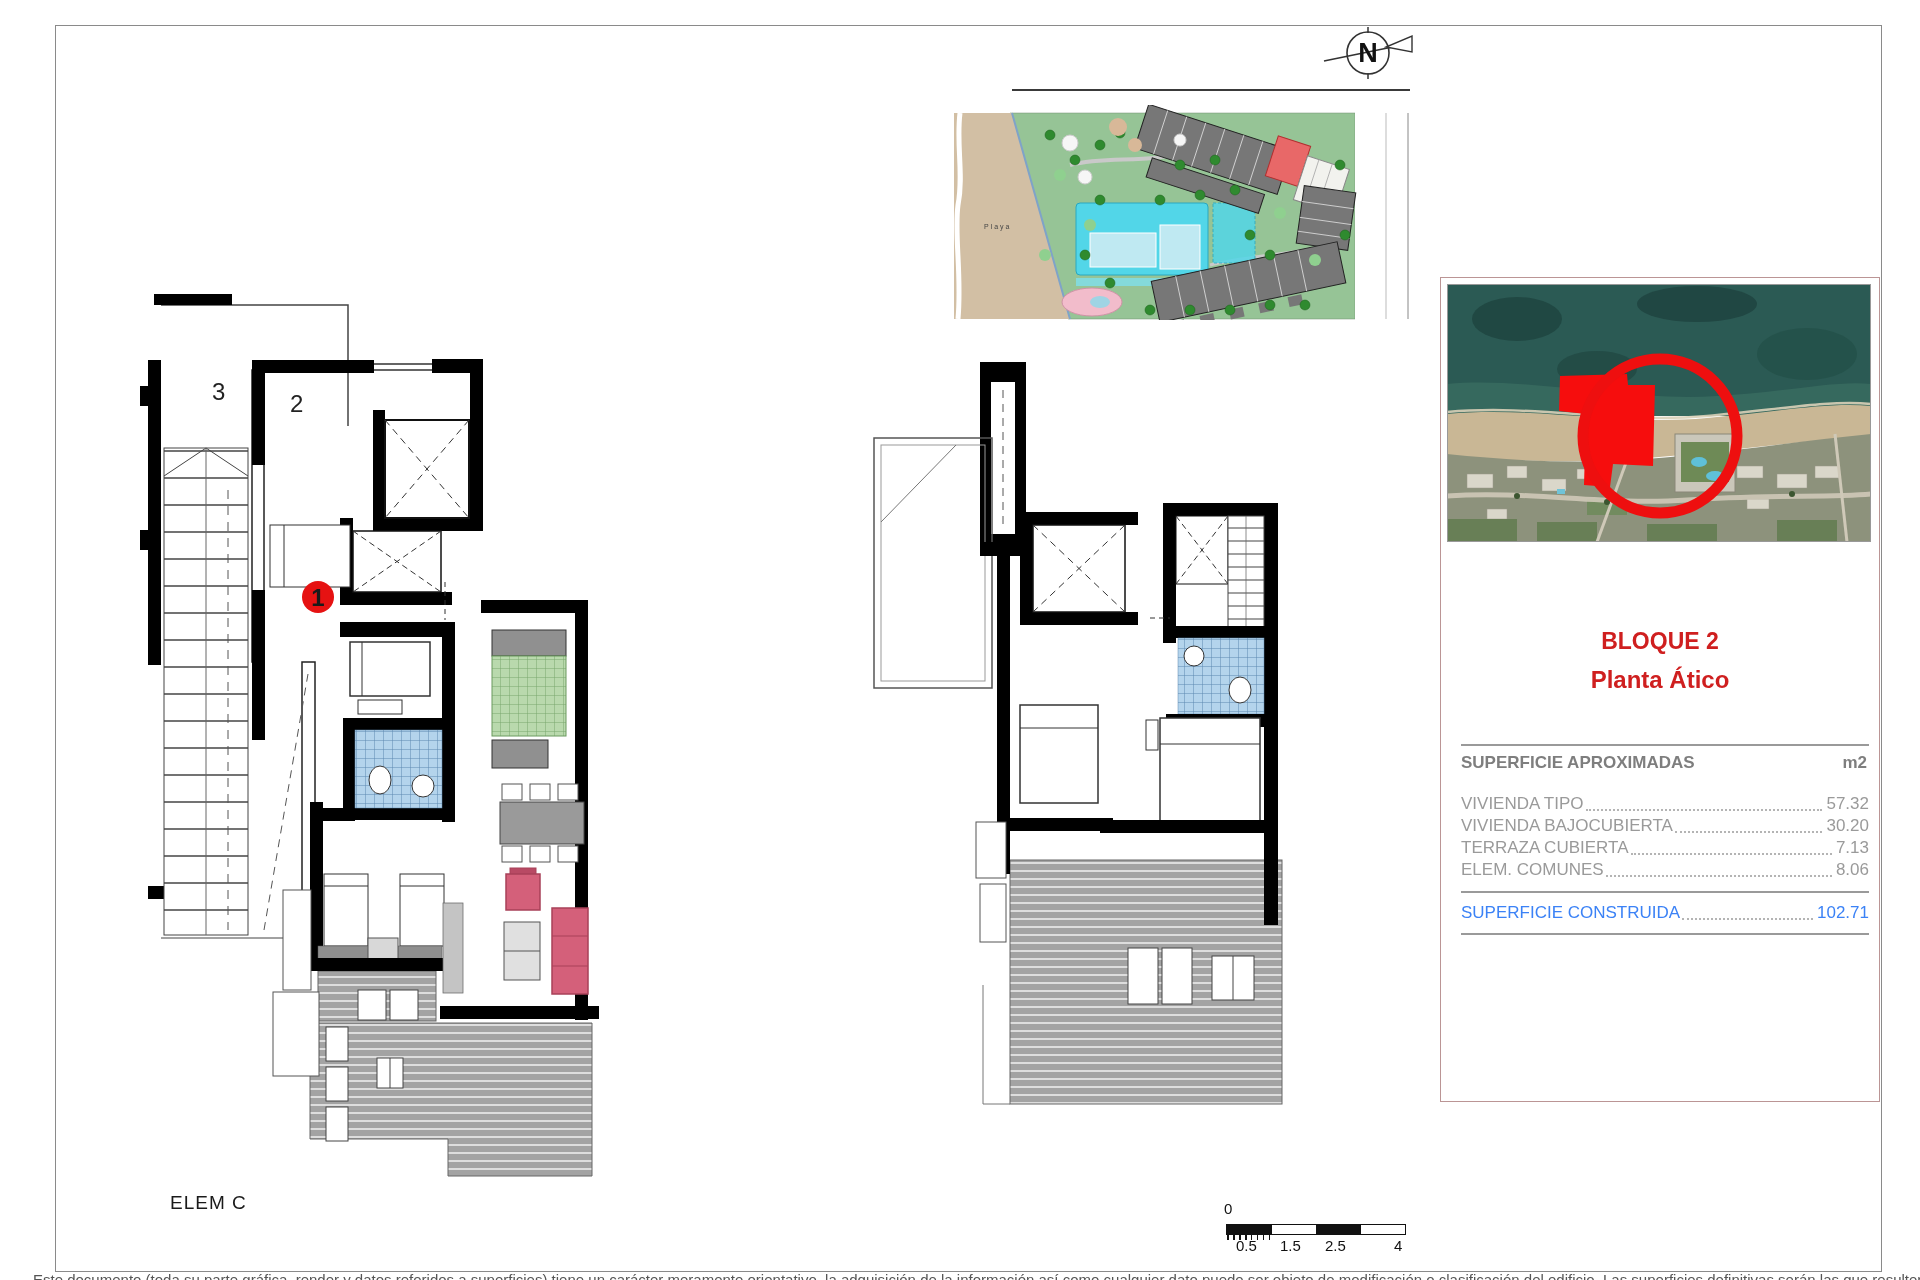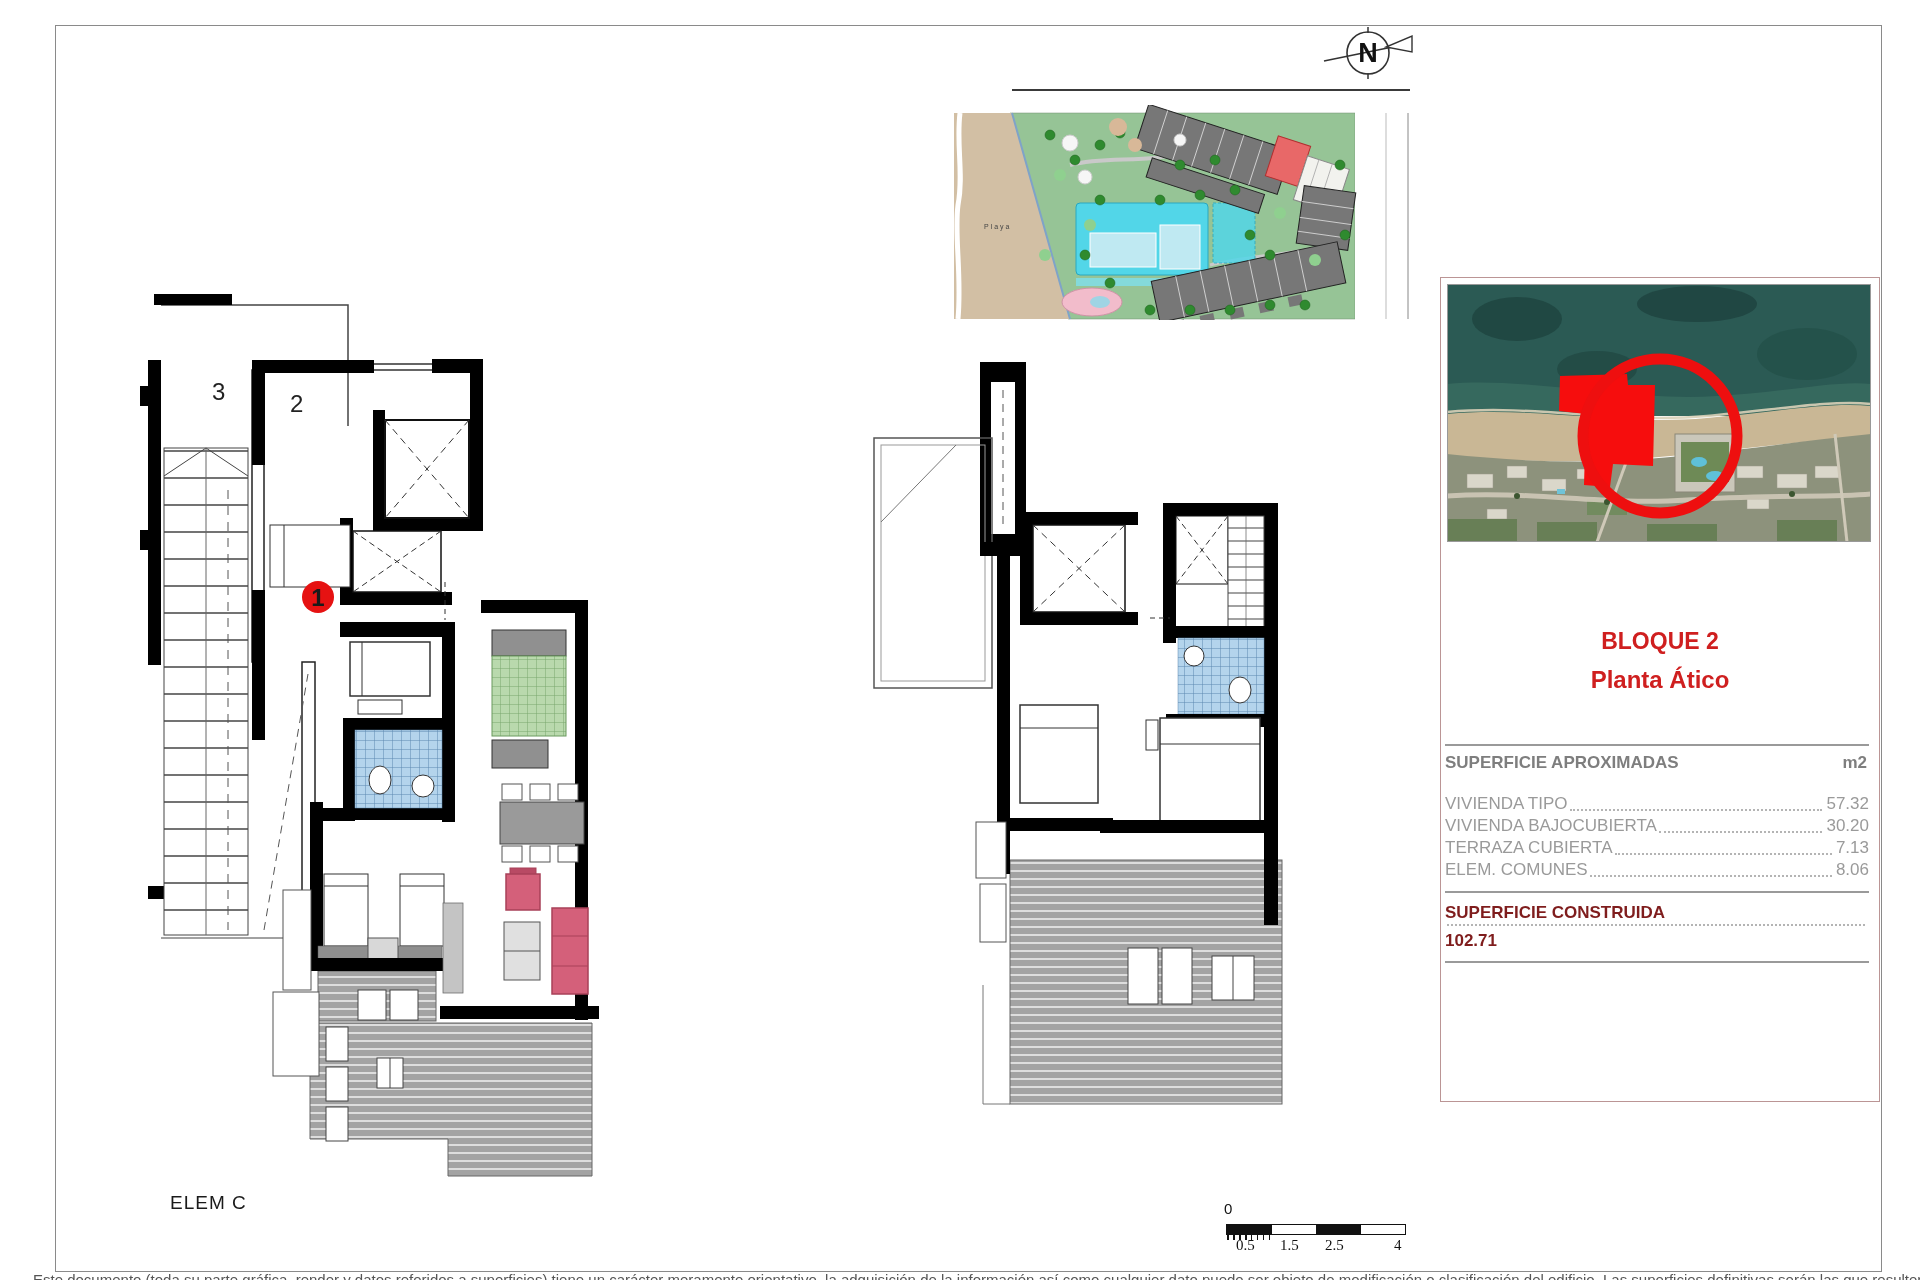--- a/index.html
+++ b/index.html
@@ -15,46 +15,46 @@
   #north{left:1316px;top:14px;}
   #planL{left:140px;top:290px;}
   #planC{left:860px;top:360px;}
   .panel{position:absolute;left:1440px;top:277px;width:438px;height:823px;
          border:1px solid #bb9595;background:#fff;}
   .aerial{display:block;margin:6px;}
   .ptitle{text-align:center;color:#cf1f1f;font-weight:bold;margin-top:84px;line-height:1.35;}
   .t1{font-size:23px;}
   .t2{font-size:26px;}
   .t3{font-size:24px;margin-top:7px;}
-  .areas{position:absolute;left:4px;right:10px;top:466px;color:#9a9a9a;font-size:17px;}
+  .areas{position:absolute;left:20px;right:10px;top:466px;color:#9a9a9a;font-size:17px;}
   .hline{border:none;border-top:2px solid #9a9a9a;margin:0;}
   .hdr{display:flex;justify-content:space-between;font-weight:bold;color:#7e7e7e;
        padding:7px 2px 4px 0;}
   .rows{margin-top:16px;}
   .arow{display:flex;line-height:22px;}
   .lbl{white-space:nowrap;}
   .dots{flex:1;border-bottom:2px dotted #b4b4b4;margin:0 4px 4px 2px;}
   .val{white-space:nowrap;}
   .totalwrap{margin-top:10px;}
-  .arow.total{font-weight:bold;color:#7f1d1d;padding:9px 0;flex-direction:column;}
+  .arow.total{font-weight:normal;color:#3b82f6;padding:9px 0;}
   .arow.extra{padding-top:13px;}
   .escal{position:absolute;left:170px;top:1192px;font-size:19px;letter-spacing:1px;color:#1a1a1a;}
   .disclaimer{position:absolute;left:33px;top:1271px;font-size:15px;color:#555;white-space:nowrap;}
   .scalebar{position:absolute;left:1222px;top:1200px;width:200px;height:54px;
             font-size:15px;color:#111;}
   .sb-zero{position:absolute;left:2px;top:0;}
   .sb-bar{position:absolute;left:4px;top:24px;width:178px;height:9px;border:1px solid #111;
           display:flex;background:#fff;}
   .sb-bar i{display:block;height:100%;border-right:1px solid #111;}
   .sb-bar i:last-child{border-right:none;}
   .s-b{background:#111;}
   .s-w{background:#fff;}
   .sb-ticks{position:absolute;left:5px;top:35px;width:44px;height:5px;
             background:repeating-linear-gradient(90deg,#111 0 1.5px,transparent 1.5px 6px);}
-  .sb-lab{position:absolute;top:37px;font-family:Liberation Serif, serif;}
+  .sb-lab{position:absolute;top:37px;}
   .l05{left:14px;} .l15{left:58px;} .l25{left:103px;text-align:right;} .l4{left:172px;}
 </style>
 </head>
 <body>
 
 <div class="sheet">
 
   <div class="frame"></div>
 
   <svg width="0" height="0" style="position:absolute">

